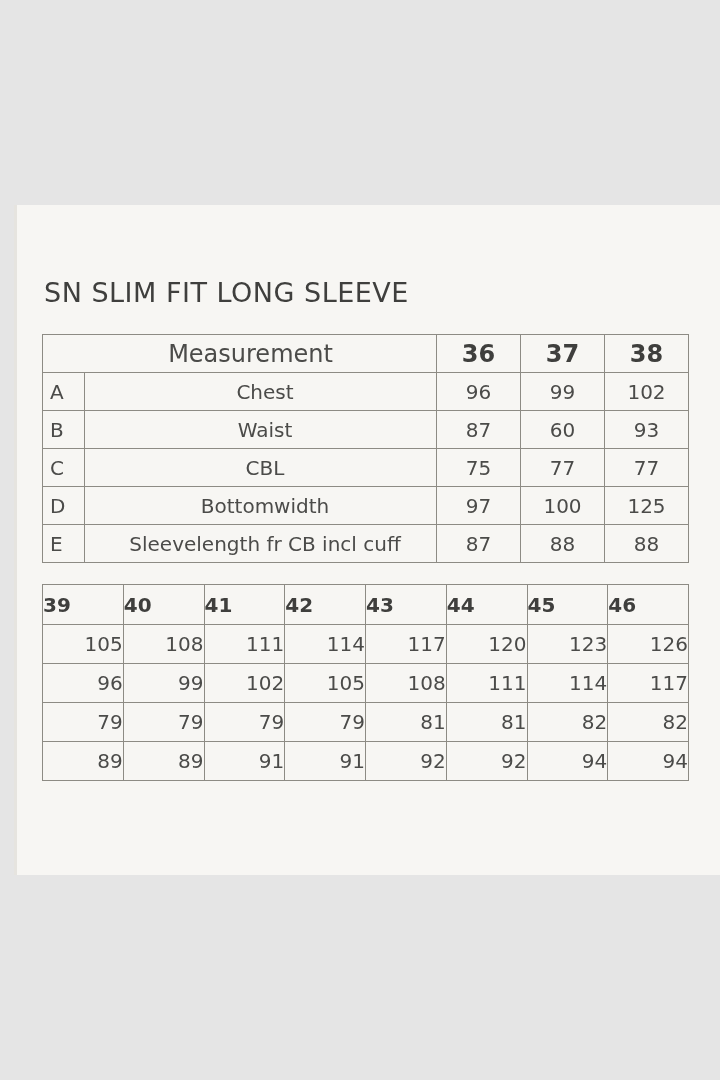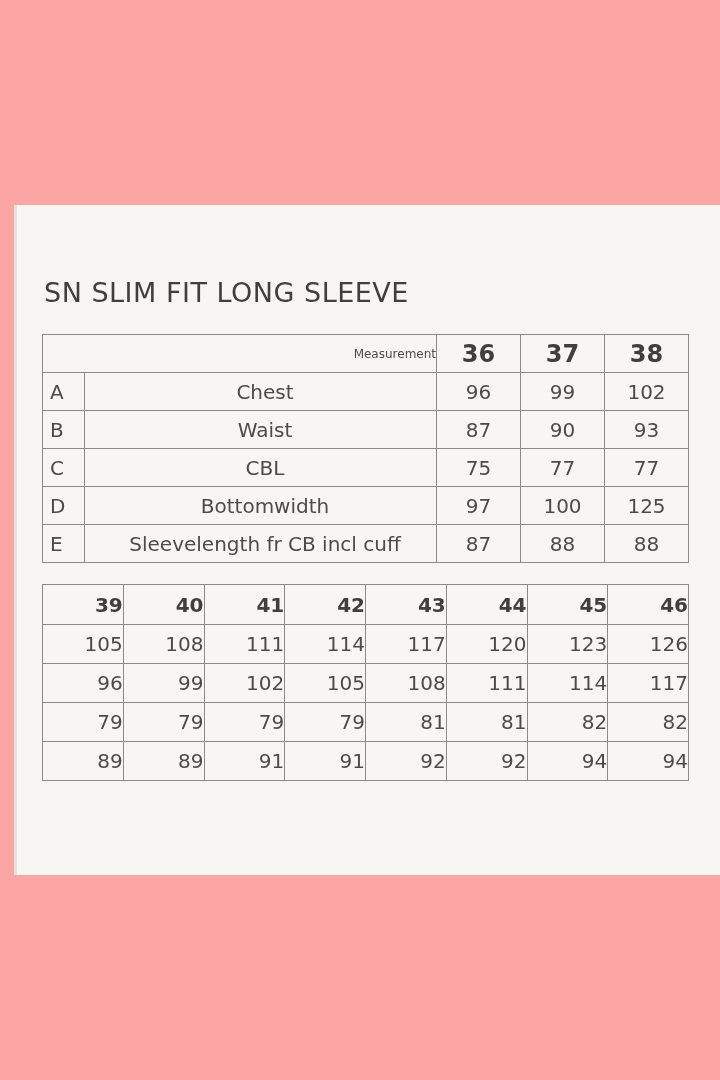--- a/index.html
+++ b/index.html
@@ -11,21 +11,21 @@
     height: 1080px;
     background: #ffffff;
     font-family: "DejaVu Sans", sans-serif;
     color: #4a4a48;
     overflow: hidden;
   }
   .page {
     position: relative;
     width: 720px;
     height: 1080px;
-    background: #fca5a5;
+    background: #e5e5e5;
     text-decoration: underline;
   }
   
   .paper {
     position: absolute;
     left: 14px;
     top: 205px;
     width: 706px;
     height: 670px;
     background: #f7f6f3;
@@ -86,41 +86,41 @@
     padding-left: 7px;
   }
   #table-top td.name {
     text-align: center;
     padding-left: 9px;
   }
   #table-top td.val {
     text-align: center;
   }
   #table-top th.hdr-measure {
-    text-align: right;
+    text-align: center;
     padding-left: 22px;
-    font-size: 12px;
+    font-size: 24px;
   }
   #table-top th.hdr-size {
     text-align: center;
     font-weight: bold;
     font-size: 24px;
     color: #3f3f3d;
   }
   
   
   #table-bottom {
     position: absolute;
     left: 42px;
     top: 584px;
     width: 646px;
   }
   #table-bottom col { width: 80.75px; }
   #table-bottom th {
-    text-align: right;
+    text-align: left;
     font-weight: bold;
     font-size: 20px;
     color: #3f3f3d;
     height: 39px;
   }
   #table-bottom td {
     text-align: right;
     height: 38px;
   }
 </style>
@@ -156,21 +156,21 @@
           <td class="letter">A</td>
           <td class="name">Chest</td>
           <td class="val">96</td>
           <td class="val">99</td>
           <td class="val">102</td>
         </tr>
         <tr>
           <td class="letter">B</td>
           <td class="name">Waist</td>
           <td class="val">87</td>
-          <td class="val">90</td>
+          <td class="val">60</td>
           <td class="val">93</td>
         </tr>
         <tr>
           <td class="letter">C</td>
           <td class="name">CBL</td>
           <td class="val">75</td>
           <td class="val">77</td>
           <td class="val">77</td>
         </tr>
         <tr>

